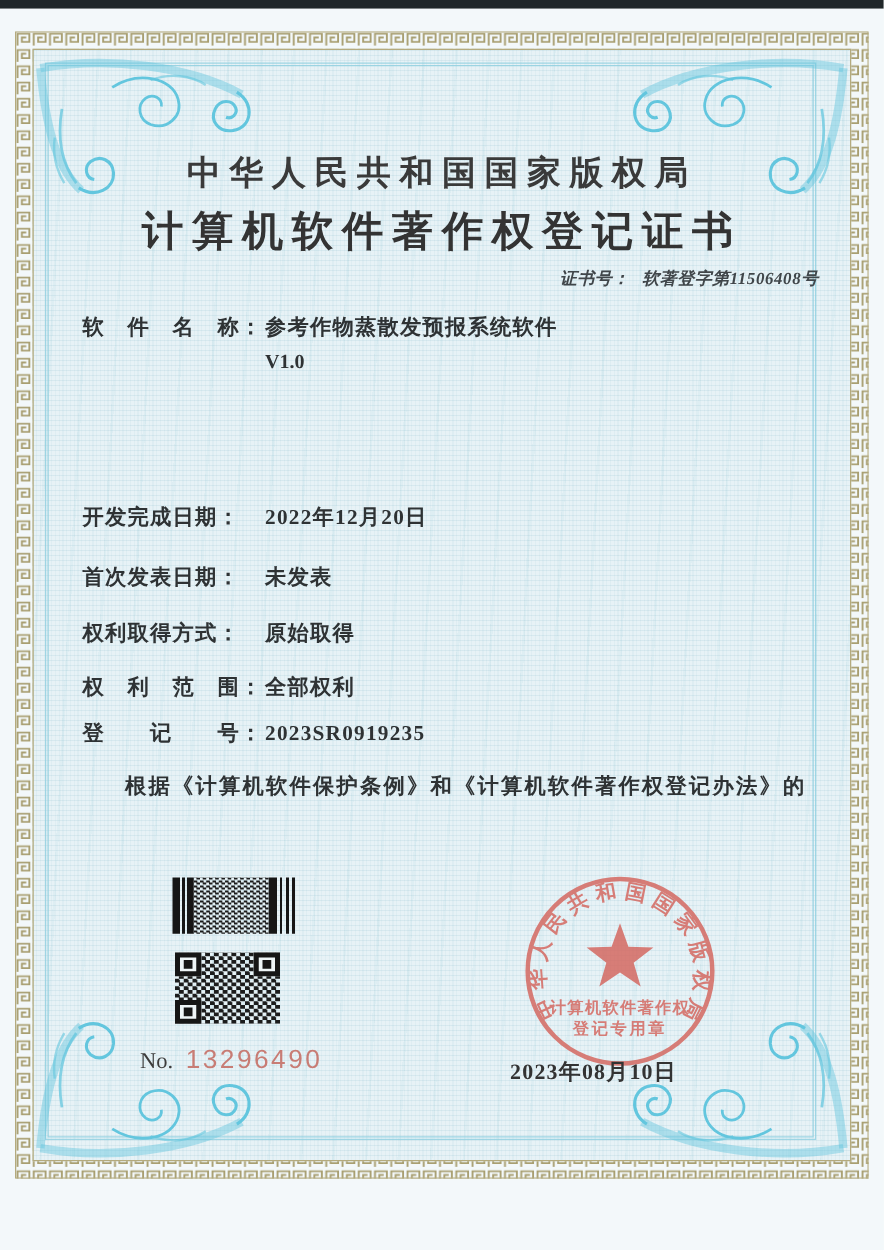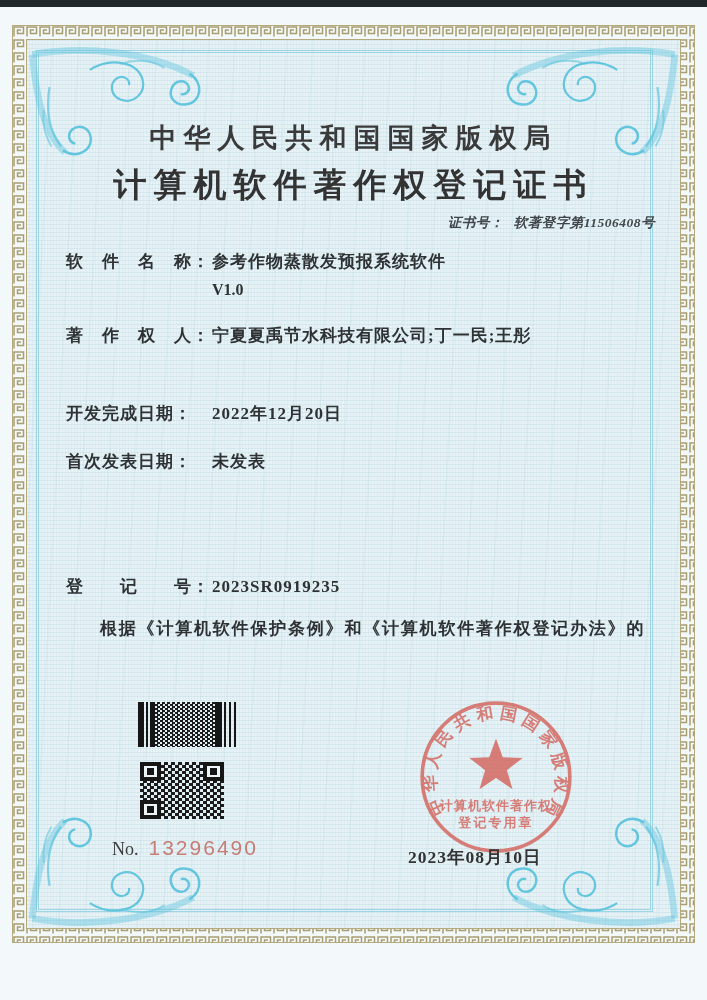--- a/index.html
+++ b/index.html
@@ -152,28 +152,31 @@
   <div class="cert-title">计算机软件著作权登记证书</div>
   <div class="cert-no">
     <span class="lbl">证书号：</span><span>软著登字第11506408号</span>
   </div>
 
   <div class="frow r1">
     <span class="lbl">软　件　名　称：</span><span class="val">参考作物蒸散发预报系统软件</span>
   </div>
   <div class="r1b">V1.0</div>
 
-  <div class="frow r2">
-    <span class="lbl">著　作　权　人：</span><span class="val">宁夏夏禹节水科技有限公司;丁一民;王彤</span>
-  </div>
   <div class="frow r3">
     <span class="lbl">开发完成日期：</span><span class="val">2022年12月20日</span>
   </div>
   <div class="frow r4">
     <span class="lbl">首次发表日期：</span><span class="val">未发表</span>
+  </div>
+  <div class="frow r5">
+    <span class="lbl">权利取得方式：</span><span class="val">原始取得</span>
+  </div>
+  <div class="frow r6">
+    <span class="lbl">权　利　范　围：</span><span class="val">全部权利</span>
   </div>
   <div class="frow r7">
     <span class="lbl">登　　记　　号：</span><span class="val">2023SR0919235</span>
   </div>
 
   <div class="statement">
     <div class="l1">根据《计算机软件保护条例》和《计算机软件著作权登记办法》的</div>
   </div>
 
   <div class="barcode">

